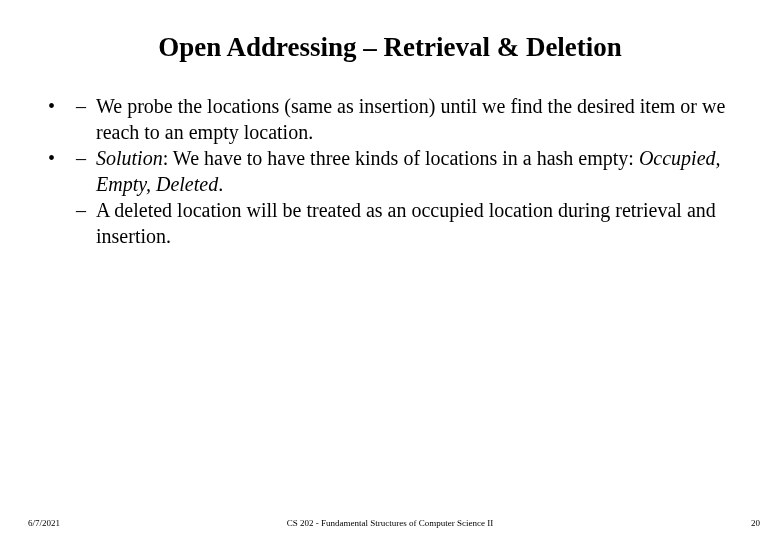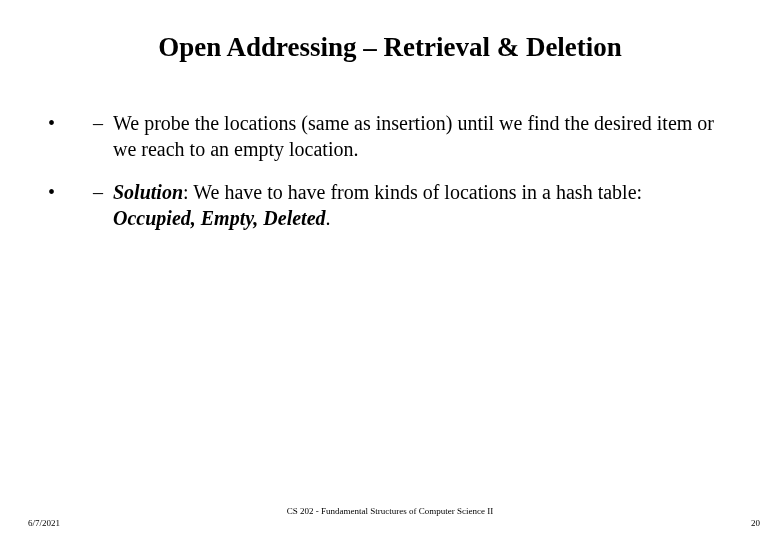--- a/index.html
+++ b/index.html
@@ -42,43 +42,43 @@
   ul.top > li::before {
     content: "•";
     position: absolute;
     left: 8px;
     top: 0;
     font-size: 20px;
   }
   ul.sub {
     list-style: none;
     padding: 0;
-    margin: 17px;
+    margin: 0;
   }
   ul.sub > li {
     position: relative;
     padding-left: 28px;
   }
   ul.sub > li::before {
     content: "–";
     position: absolute;
     left: 8px;
     top: 0;
   }
-  .bi { font-weight: bold; font-style: italic; }
+  .bi { font-weight: normal; font-style: italic; }
   .footer {
     position: absolute;
     bottom: 12px;
     left: 0;
     width: 100%;
     font-size: 9px;
     font-family: "Times New Roman", Times, serif;
   }
   .footer .date { position: absolute; left: 28px; bottom: 0; }
-  .footer .course { position: absolute; left: 0; width: 100%; text-align: center; bottom: 12px; }
+  .footer .course { position: absolute; left: 0; width: 100%; text-align: center; bottom: 0; }
   .footer .pagenum { position: absolute; right: 20px; bottom: 0; }
 </style>
 </head>
 <body>
 
 <div class="slide">
 
   <div class="title">Open Addressing – Retrieval &amp; Deletion</div>
 
   <div class="content">
@@ -86,21 +86,24 @@
       <li>
         <ul class="sub">
           <li>
             <span>We probe the locations (same as insertion) until we find the desired item or we reach to an empty location.</span>
           </li>
         </ul>
       </li>
       <li>
         <ul class="sub">
           <li>
-            <span class="bi">Solution</span><span>: We have to have from kinds of locations in a hash table: </span><span class="bi">Occupied, Empty, Deleted</span><span>.</span>
+            <span class="bi">Solution</span><span>: We have to have three kinds of locations in a hash empty: </span><span class="bi">Occupied, Empty, Deleted</span><span>.</span>
+          </li>
+          <li>
+            <span>A deleted location will be treated as an occupied location during retrieval and insertion.</span>
           </li>
         </ul>
       </li>
     </ul>
   </div>
 
   <div class="footer">
     <span class="date">6/7/2021</span>
     <span class="course">CS 202 - Fundamental Structures of Computer Science II</span>
     <span class="pagenum">20</span>

